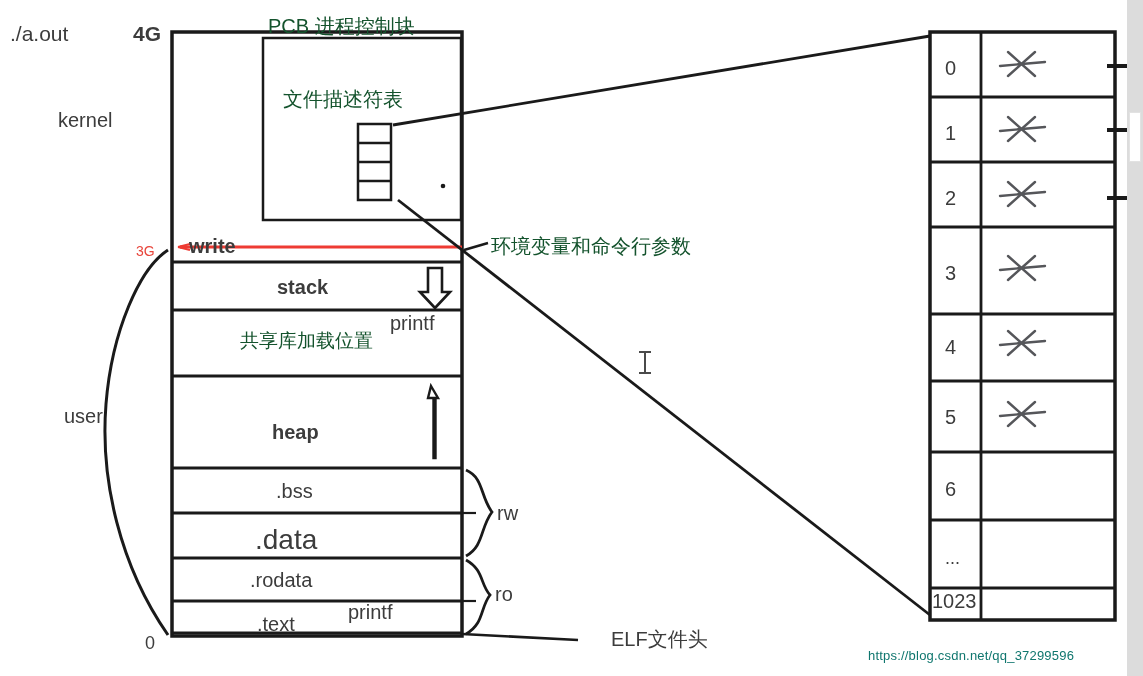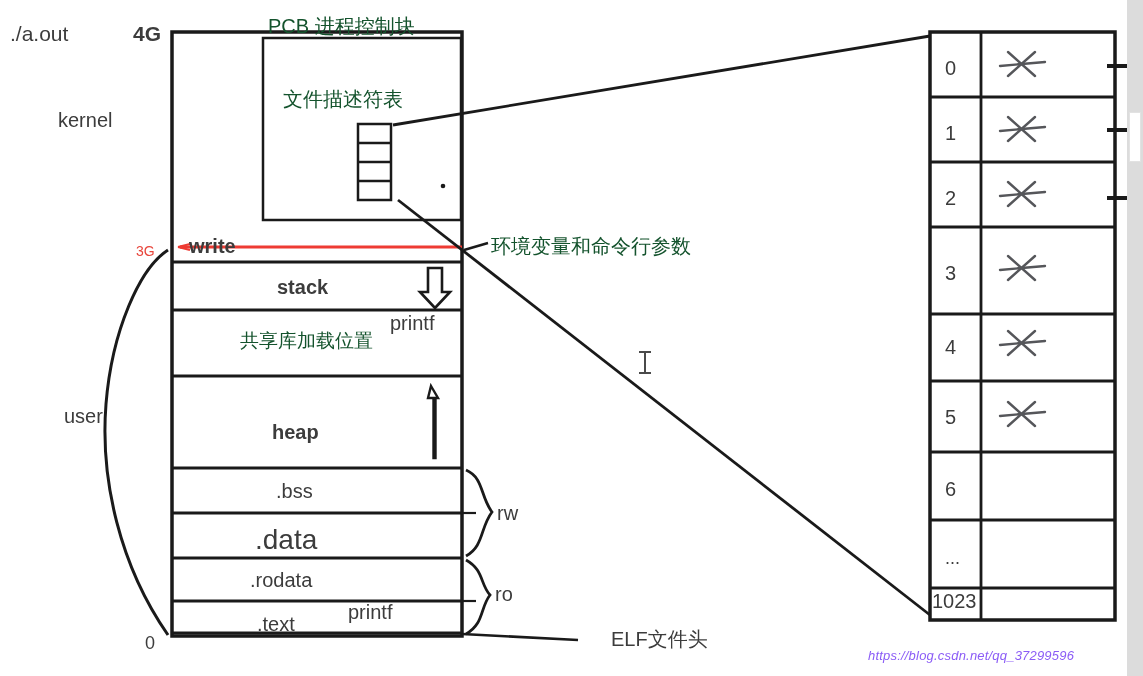--- a/index.html
+++ b/index.html
@@ -72,23 +72,22 @@
     text-align: left;
   }
   .fd-index.small { font-size: 18px; }
 
   
   #watermark {
     position: absolute;
     left: 868px;
     top: 648px;
     font-size: 13px;
-    color: #8b5cf6;
+    color: #0f766e;
     letter-spacing: 0.2px;
-    font-style: italic;
   }
   
   #scrollbar-track {
     position: absolute;
     right: 0px;
     top: 0px;
     width: 16px;
     height: 676px;
     background: #dcdcdc;
   }

